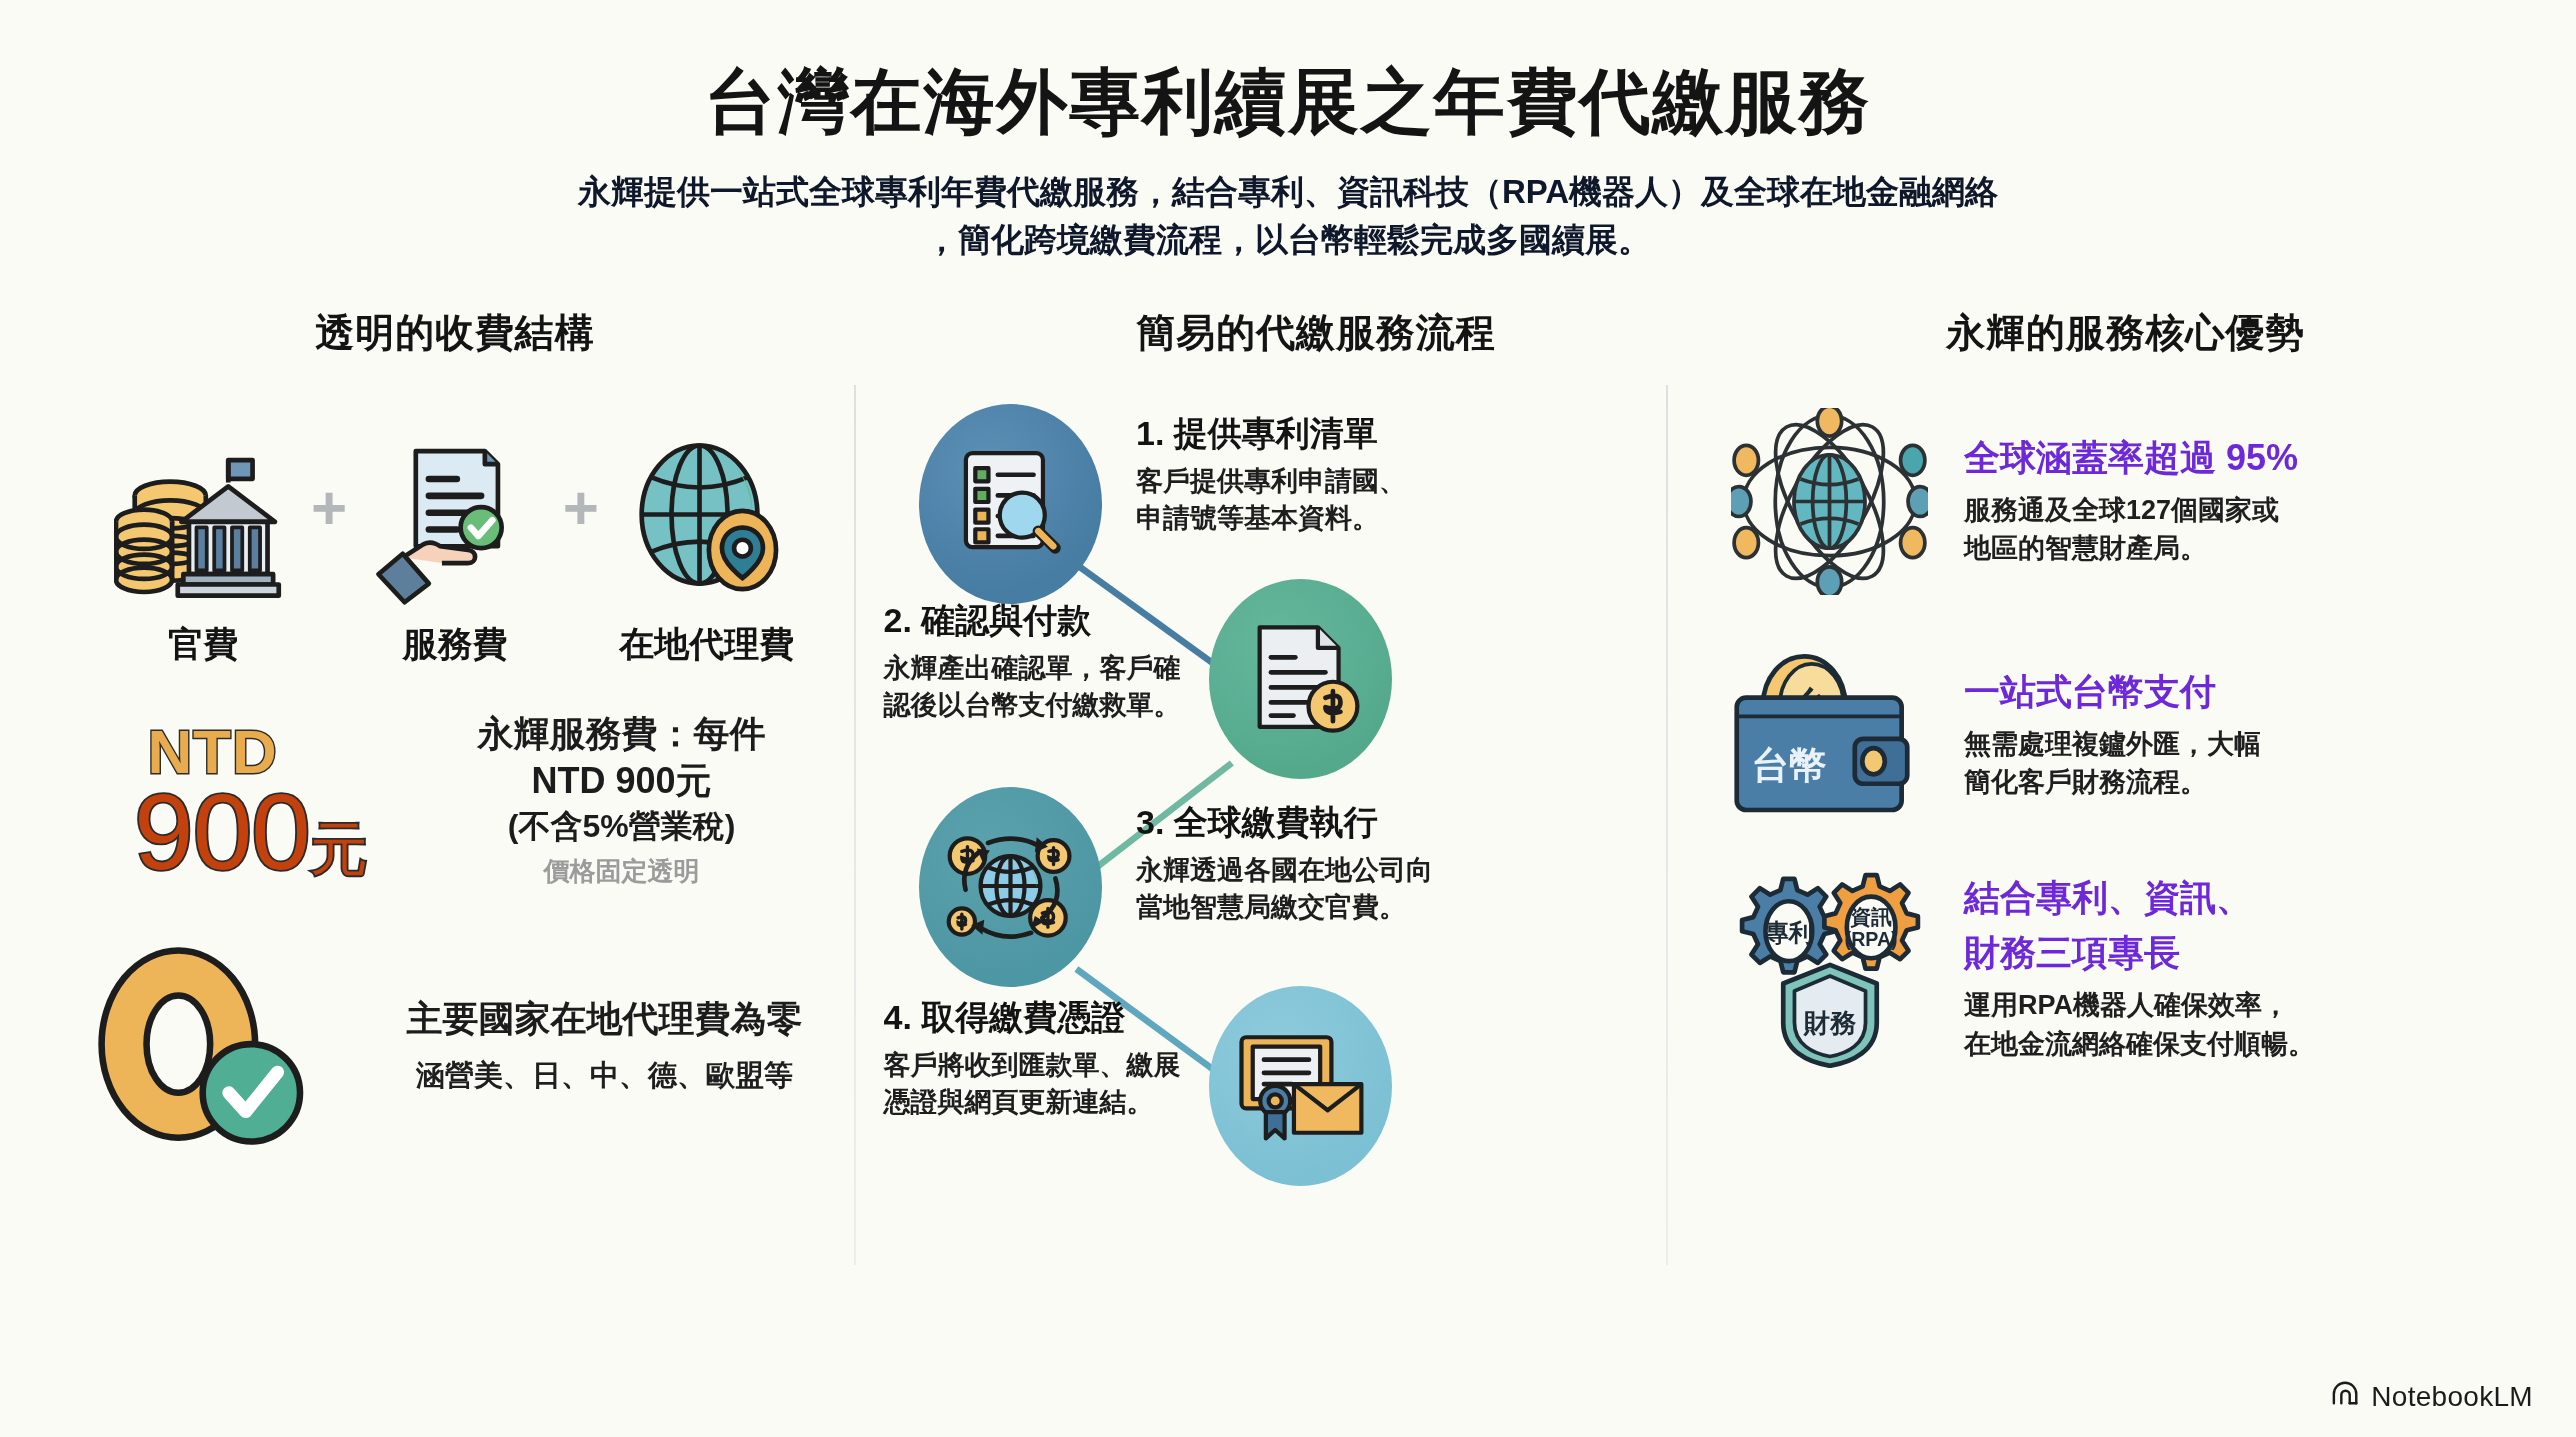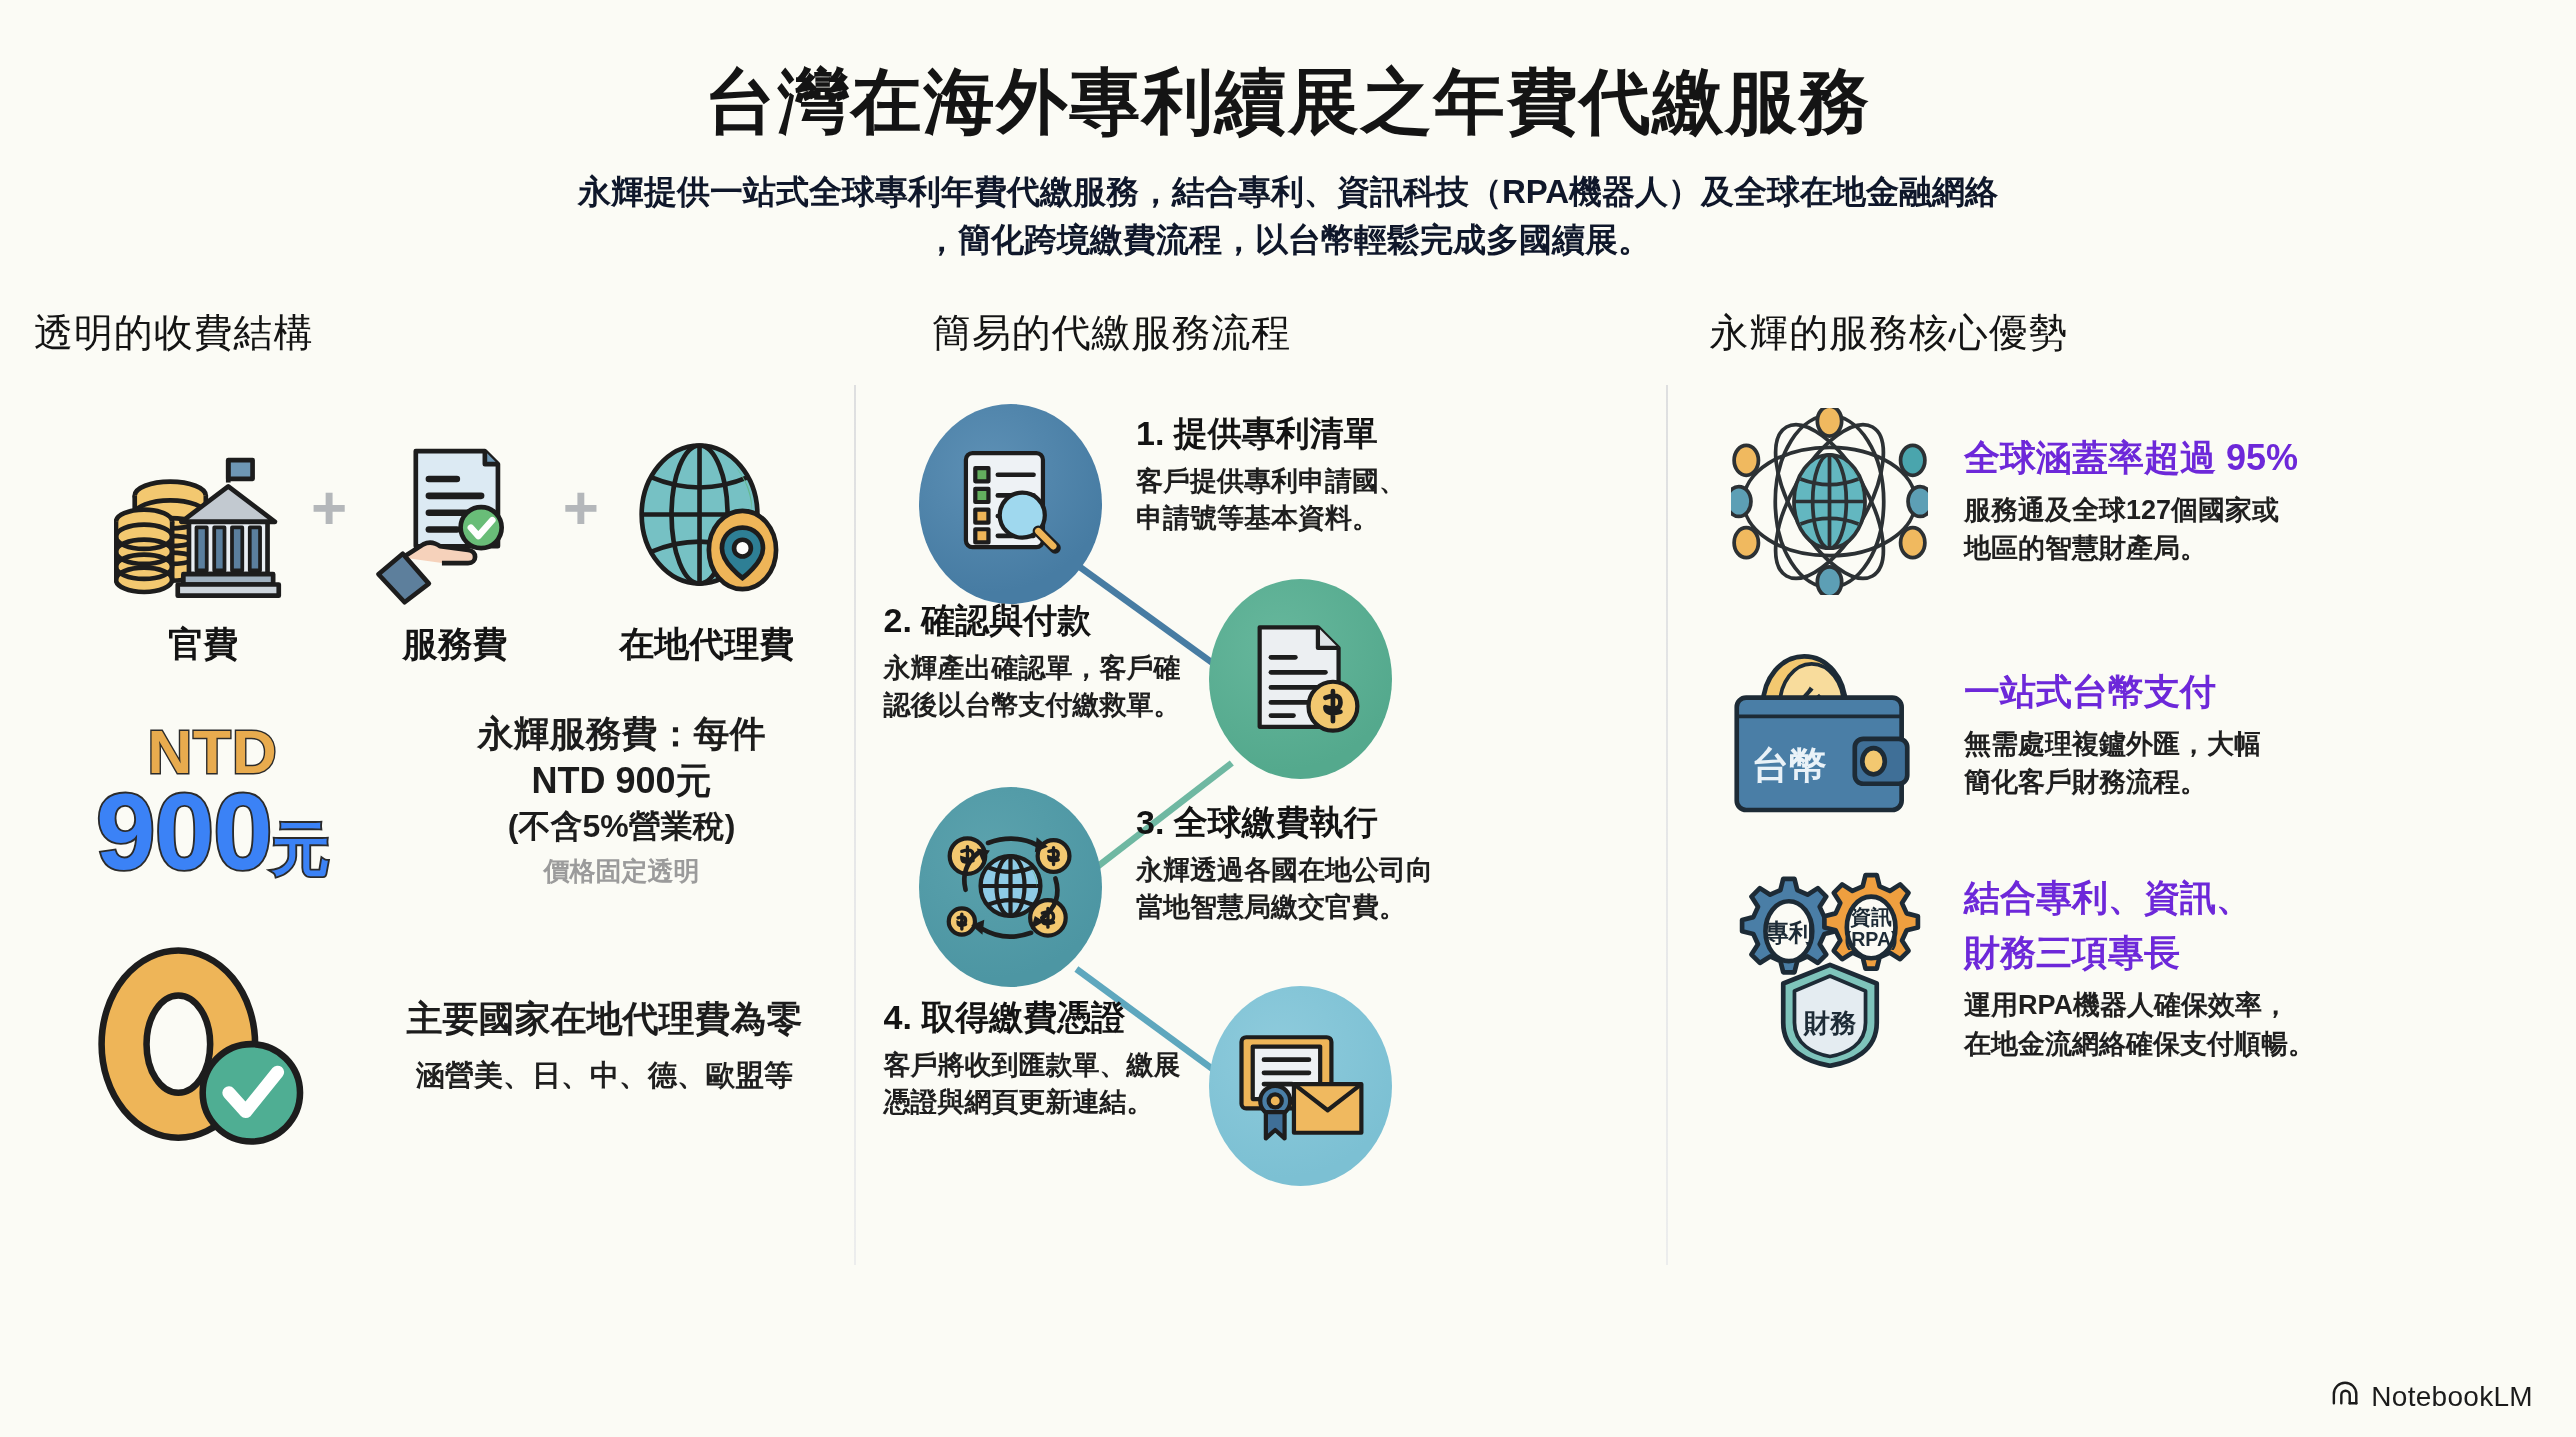--- a/index.html
+++ b/index.html
@@ -28,21 +28,21 @@
   .cols {
     position: relative; display: flex; margin-top: 41px;
     padding: 0 34px; height: 1114px;
   }
   .col { position: relative; }
   .col-a { width: 842px; }
   .col-b { width: 824px; }
   .col-c { width: 842px; }
 
   .col h2 {
-    font-size: 39px; font-weight: 400;
+    text-align: center; font-size: 39px; font-weight: 700;
     color: #141414; letter-spacing: 0.9px; margin-bottom: 7.5px;
   }
   .col-b h2 { margin-left: 56px; }
   .col-c h2 { margin-left: 9.4px; }
 
   .divider {
     position: absolute; top: 79px; width: 1.9px; height: 880px;
     background: linear-gradient(180deg,#dedfe0 0%,#e7e8e9 60%,#eceded 100%);
   }
   .div1 { left: 854px; }
@@ -62,23 +62,24 @@
   }
 
   .price-row { display: flex; align-items: center; margin-top: 43px; padding-left: 24px; }
   .price-badge { width: 309px; text-align: center; flex: none; }
   .price-badge .ntd {
     font-size: 62px; font-weight: 800; letter-spacing: 0.9px;
     color: #e8ab4e; -webkit-text-stroke: 2.8px #2b2b2b;
     paint-order: stroke fill; font-family:"Liberation Sans", sans-serif;
   }
   .price-badge .amt {
-    font-size: 107px; font-weight: 700; letter-spacing: -0.9px; line-height: .95;
-    color: #3b82f6; -webkit-text-stroke: 3.7px #2b2b2b; paint-order: stroke fill;
+    font-size: 107px; font-weight: 400; letter-spacing: -0.9px; line-height: .95;
+    color: #c2410c; -webkit-text-stroke: 3.7px #2b2b2b; paint-order: stroke fill;
     margin-top: -5.6px;
+    text-align: right;
   }
   .price-badge .amt small { font-size: 58px; }
   .price-txt { flex: 1; text-align: center; }
   .price-txt .l1 { font-size: 36px; font-weight: 800; line-height: 1.3; }
   .price-txt .l2 { font-size: 36px; font-weight: 800; line-height: 1.3; }
   .price-txt .l3 { font-size: 32px; font-weight: 800; line-height: 1.35; }
   .price-txt .l4 { font-size: 26px; font-weight: 600; color: #9b9b9b; margin-top: 5.6px; }
 
   .zero-row { display: flex; align-items: center; margin-top: 54px; padding-left: 28px; }
   .zero-art { width: 271px; flex: none; display:flex; justify-content:center; }

